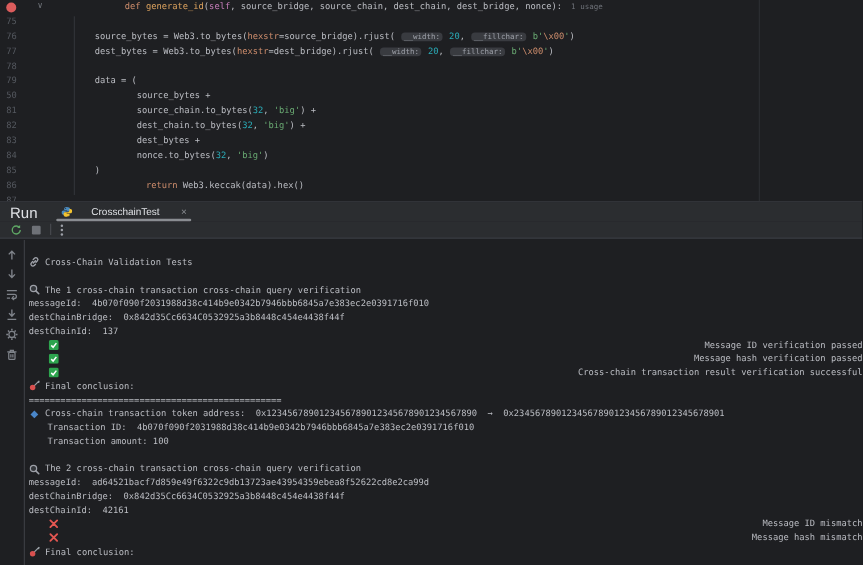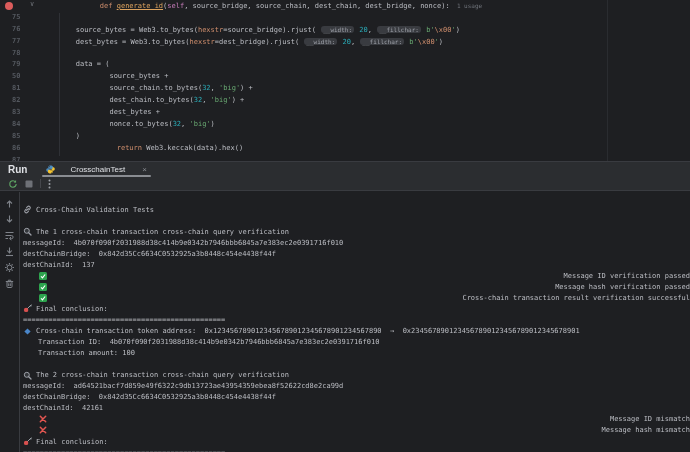--- a/index.html
+++ b/index.html
@@ -5,39 +5,39 @@
   * { margin:0; padding:0; box-sizing:border-box; }
   html,body { width:690px; height:452px; overflow:hidden; }
   body { background:#1e1f22; font-family:"Liberation Sans",sans-serif; position:relative; }
 
   
   .editor { position:absolute; top:0; left:0; right:0; height:161px; overflow:hidden; }
   .indent-guide { position:absolute; left:59px; top:13px; height:143px; width:1px; background:#2f3136; }
   .margin-guide { position:absolute; left:607px; top:0; height:161px; width:1px; background:#2a2c30; }
   .code-line { position:relative; height:11.9px; line-height:11.9px;
                font-family:"DejaVu Sans Mono",monospace; font-size:7px; white-space:pre; color:#bcbec4; }
-  .ln { position:absolute; left:12px; color:#54585f;font-weight:bold; }
+  .ln { position:absolute; left:5px; color:#54585f; }
   .bp { position:absolute; left:5px; top:2px; width:8px; height:8px; border-radius:50%; background:#db5c5c; }
   .fold { position:absolute; left:30px; top:-1px; color:#6f737a; font-size:7px; }
   .code { position:absolute; left:42px; }
   .t-kw  { color:#cf8e6d;padding-left:41px; }
-  .t-fn  { color:#dda35f; text-decoration:underline; text-underline-offset:1px;margin-top:8px; }
+  .t-fn  { color:#dda35f; text-underline-offset:1px;margin-top:8px; }
   .t-self{ color:#c77dbb; }
   .t-named{ color:#cf8e6d; }
   .t-num { color:#2aacb8; }
   .t-str { color:#6aab73; }
   .t-esc { color:#cf8e6d; }
   .t-pl  { color:#bcbec4; }
   .t-usage { color:#6f737a; font-size:6px; }
   .t-inlay { background:#393b40; color:#9da0a8; font-size:6px; border-radius:3px; padding:0 2px; margin:0 1px; }
 
   
   .panel { position:absolute; top:161px; left:0; right:0; bottom:0; background:#1e1f22; border-top:1px solid #393b40; }
   .tabrow { height:15px; background:#2b2d30; display:flex; align-items:stretch; }
-  .run-title { font-size:10px; font-weight:bold; color:#dfe1e5; padding:0 12px 0 8px; display:flex; align-items:center; }
+  .run-title { font-size:12px; font-weight:normal; color:#dfe1e5; padding:0 12px 0 8px; display:flex; align-items:center; }
   .tab { position:relative; display:flex; align-items:center; gap:15px; padding:0 7px; }
   .tab-label { font-size:8px; color:#dfe1e5; }
   .tab-close { color:#8a8d92; font-size:8px; line-height:1; margin-left:2px; }
   .tab-underline { position:absolute; left:3px; right:3px; bottom:0; height:2px; background:#8a8d92; border-radius:1px; }
   .toolbar { height:14px; background:#2b2d30; border-bottom:1px solid #393b40; display:flex; align-items:center; gap:7px; padding-left:8px; }
   .tb-sep { width:1px; height:9px; background:#45474c; }
   .ticon { display:flex; align-items:center; justify-content:center; }
 
   .console { position:absolute; top:30px; left:0; right:0; bottom:0; display:flex; }
   .strip { width:20px; border-right:1px solid #393b40; display:flex; flex-direction:column; align-items:center; padding-top:6px; gap:5px; flex:none; }

